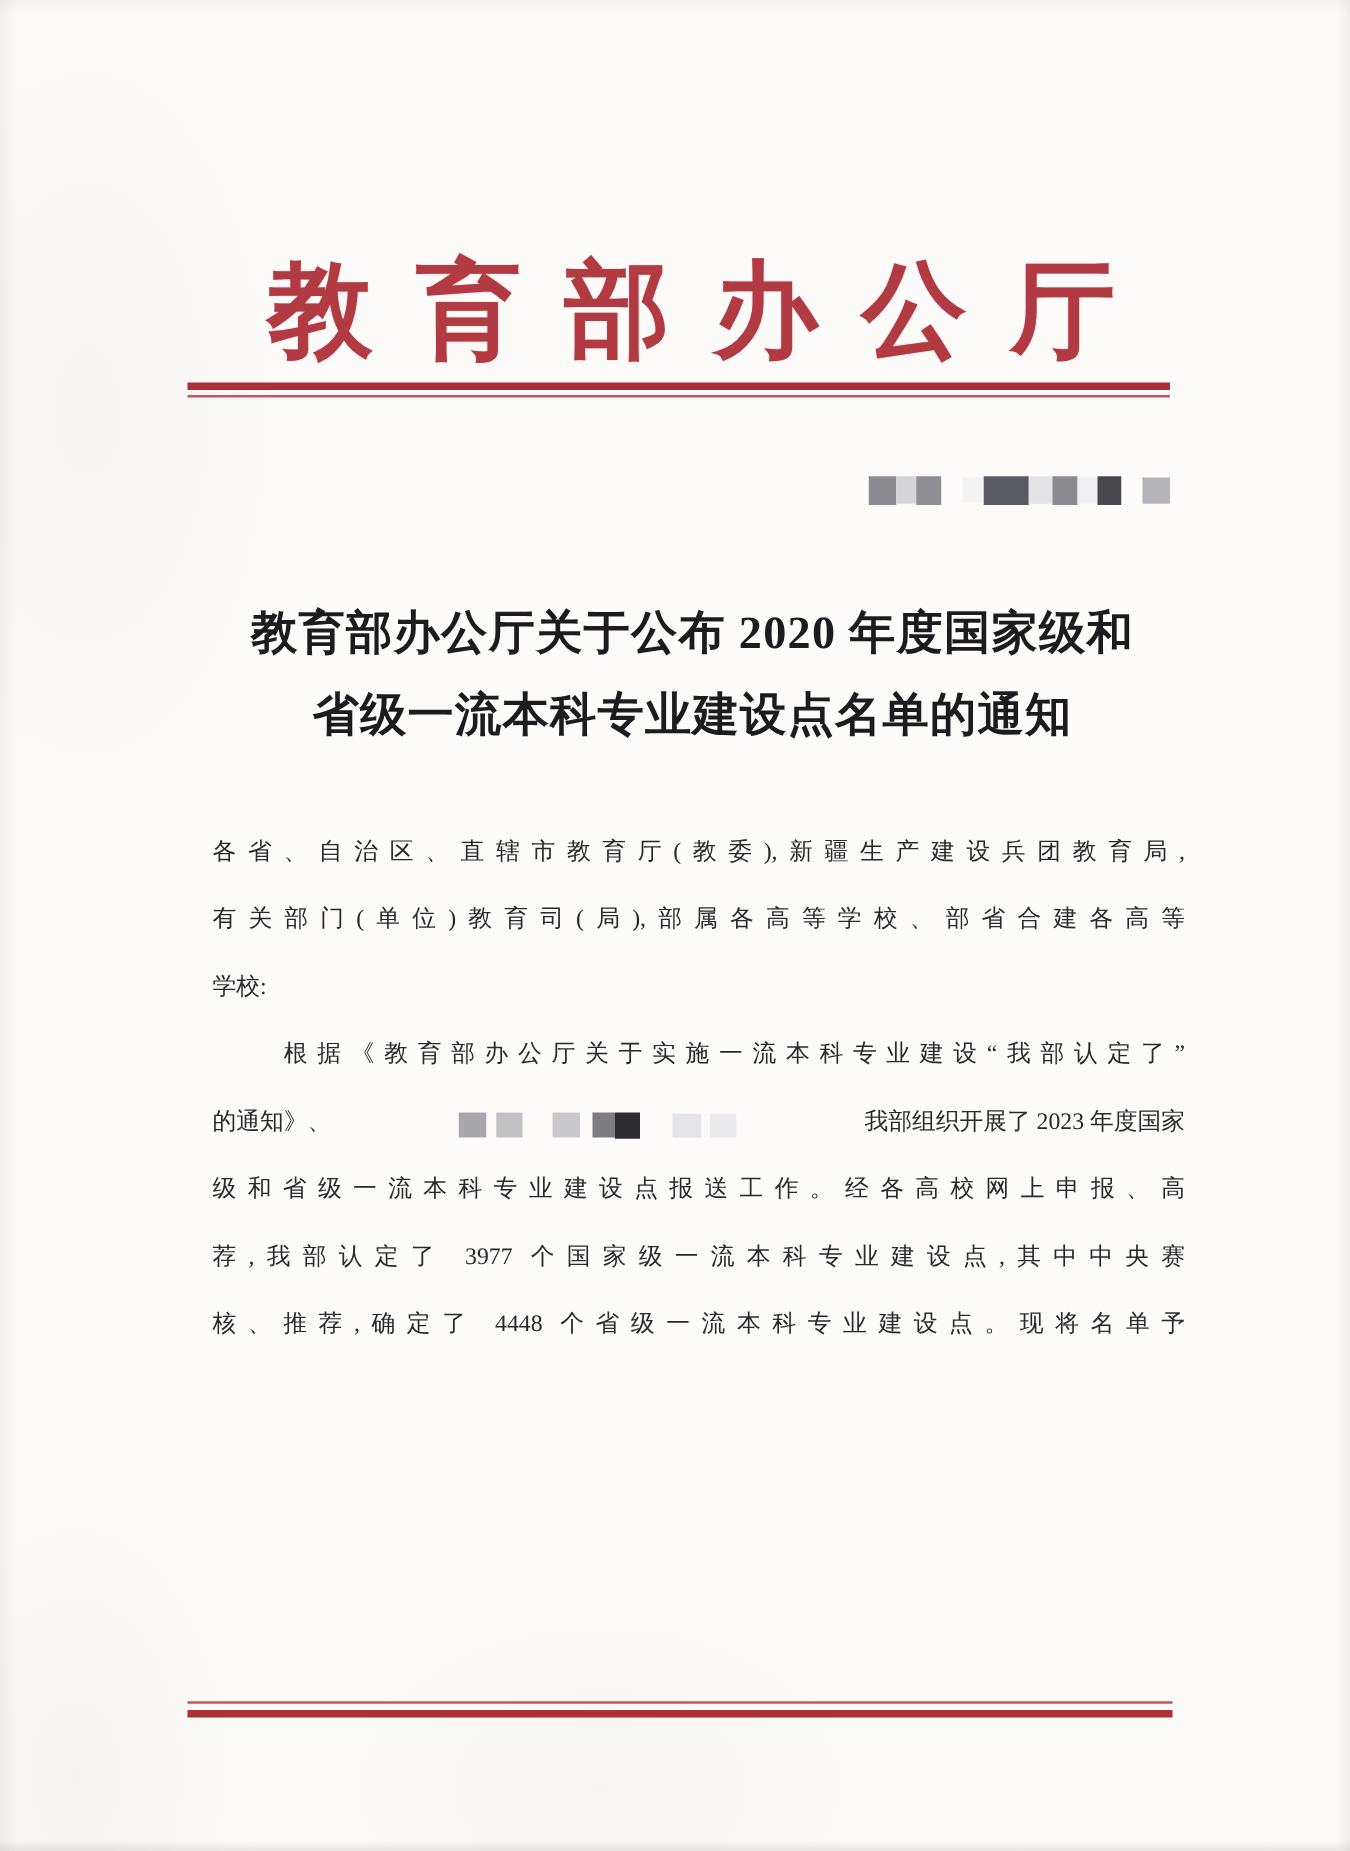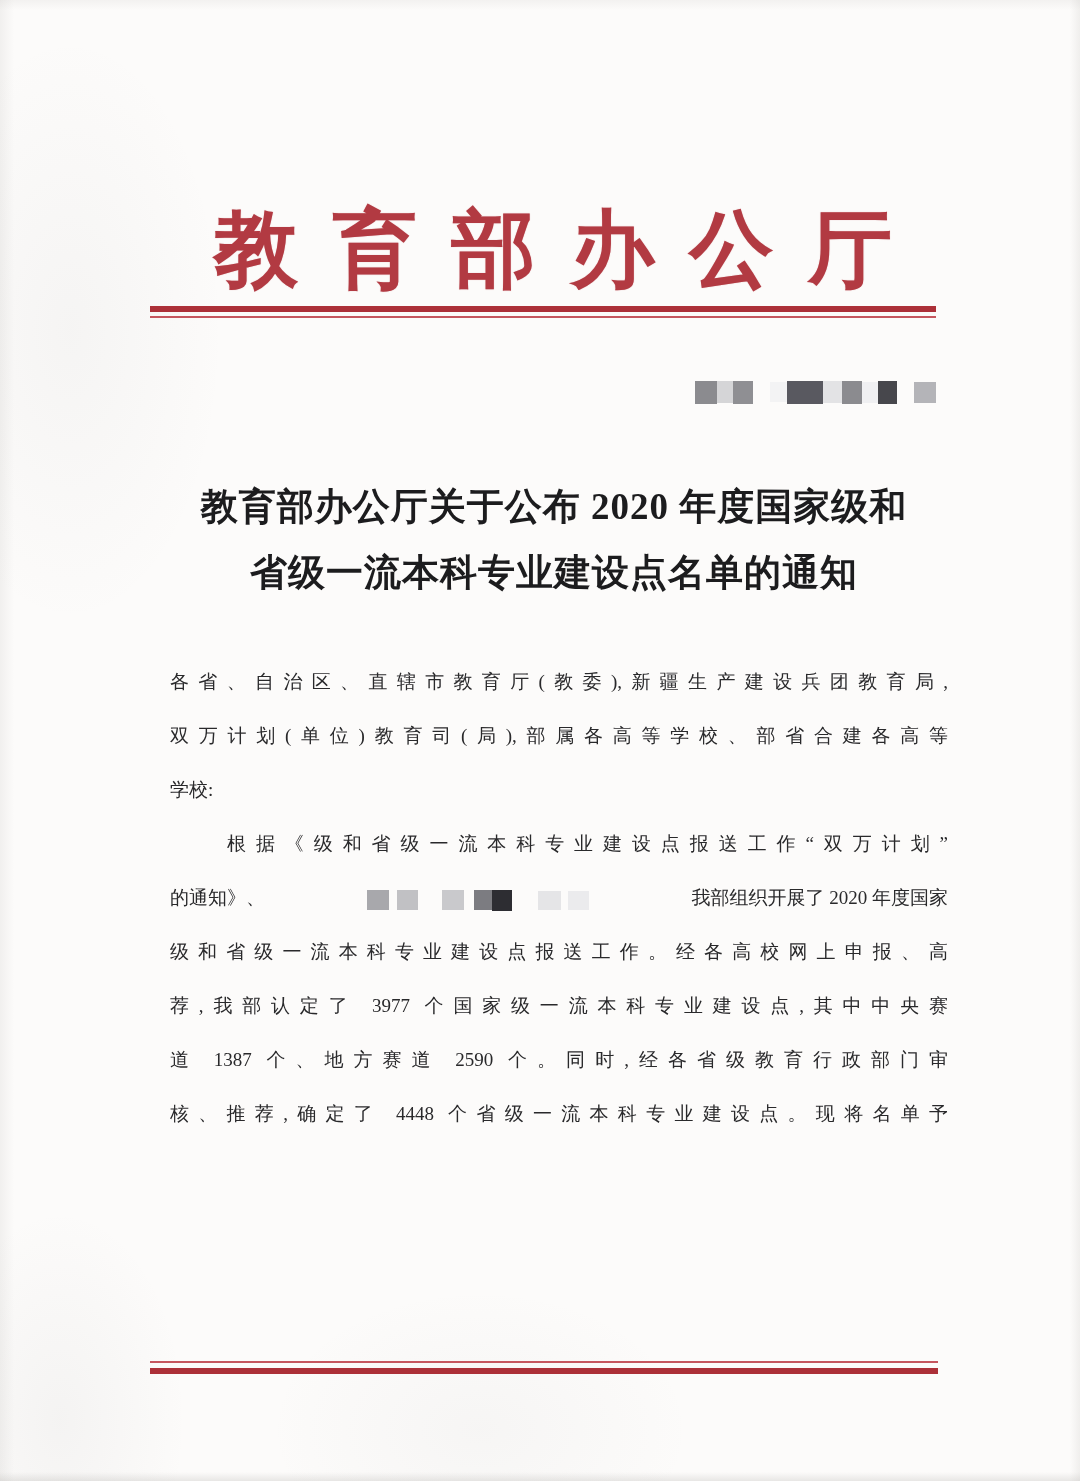--- a/index.html
+++ b/index.html
@@ -130,42 +130,41 @@
       <span class="px-block" style="width: 22px; height: 21px; background: rgb(180, 180, 184); margin-left: 17px;"></span>
     </div>
 
   <div class="doc-title">
     <div>教育部办公厅关于公布 2020 年度国家级和</div>
     <div>省级一流本科专业建设点名单的通知</div>
   </div>
 
   <div class="doc-body">
     <div class="bl just">各省、自治区、直辖市教育厅(教委),新疆生产建设兵团教育局,</div>
-    <div class="bl just">双万计划(单位)教育司(局),部属各高等学校、部省合建各高等</div>
+    <div class="bl just">有关部门(单位)教育司(局),部属各高等学校、部省合建各高等</div>
     <div class="bl">学校:</div>
 
-    <div class="bl just indent">根据《级和省级一流本科专业建设点报送工作“双万计划”</div>
+    <div class="bl just indent">根据《教育部办公厅关于实施一流本科专业建设“我部认定了”</div>
 
     <div class="bl redline">
       <span>的通知》、</span>
       <span class="inline-redact">
           <span class="px-block" style="width: 22px; height: 20px; background: rgb(168, 168, 172);"></span>
           <span class="px-block" style="width: 21px; height: 20px; background: rgb(193, 193, 196); margin-left: 8px;"></span>
           <span class="px-block" style="width: 22px; height: 20px; background: rgb(201, 201, 204); margin-left: 24px;"></span>
           <span class="px-block" style="width: 18px; height: 20px; background: rgb(124, 124, 129); margin-left: 10px;"></span>
           <span class="px-block" style="width: 20px; height: 21px; background: rgb(45, 45, 50);"></span>
           <span class="px-block" style="width: 23px; height: 19px; background: rgb(229, 229, 231); margin-left: 26px;"></span>
           <span class="px-block" style="width: 21px; height: 19px; background: rgb(235, 235, 237); margin-left: 7px;"></span>
         </span>
-      <span>我部组织开展了 2020 年度国家</span>
+      <span>我部组织开展了 2023 年度国家</span>
     </div>
 
     <div class="bl just">级和省级一流本科专业建设点报送工作。经各高校网上申报、高</div>
     <div class="bl just">荐,我部认定了 3977 个国家级一流本科专业建设点,其中中央赛</div>
-    <div class="bl just">道 1387 个、地方赛道 2590 个。同时,经各省级教育行政部门审</div>
     <div class="bl just">核、推荐,确定了 4448 个省级一流本科专业建设点。现将名单予</div>
   </div>
 
   <div class="rule-bottom">
     <div class="thin"></div>
     <div class="thick"></div>
   </div>
 
 </div>
 

